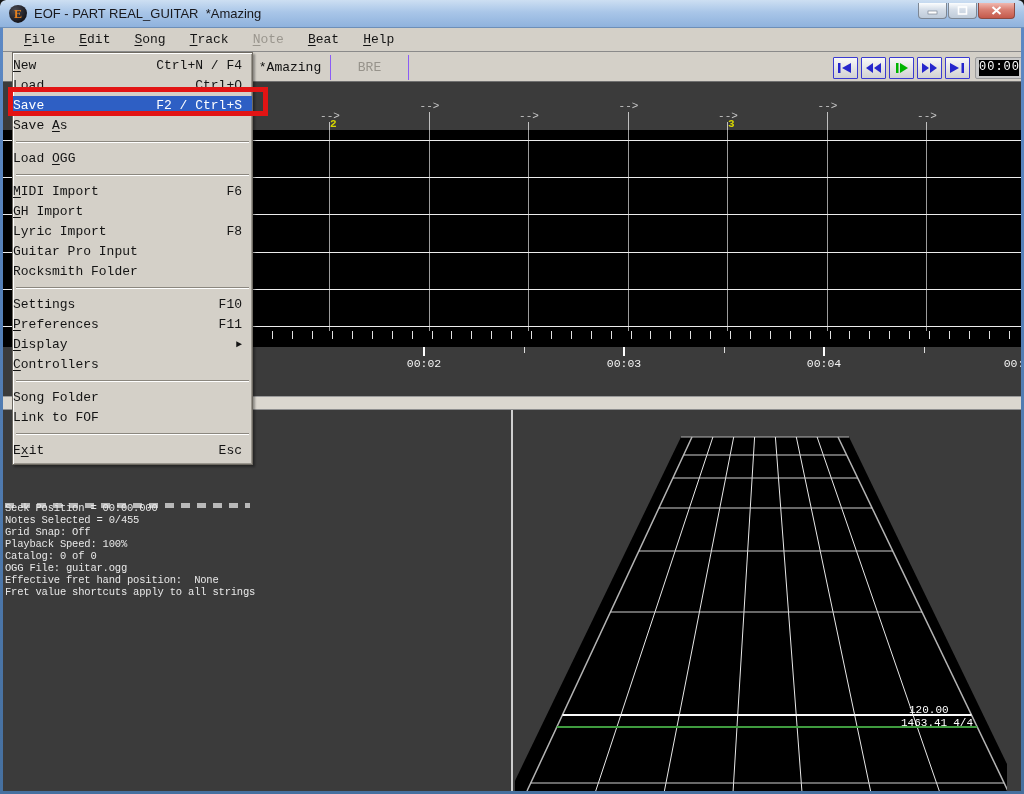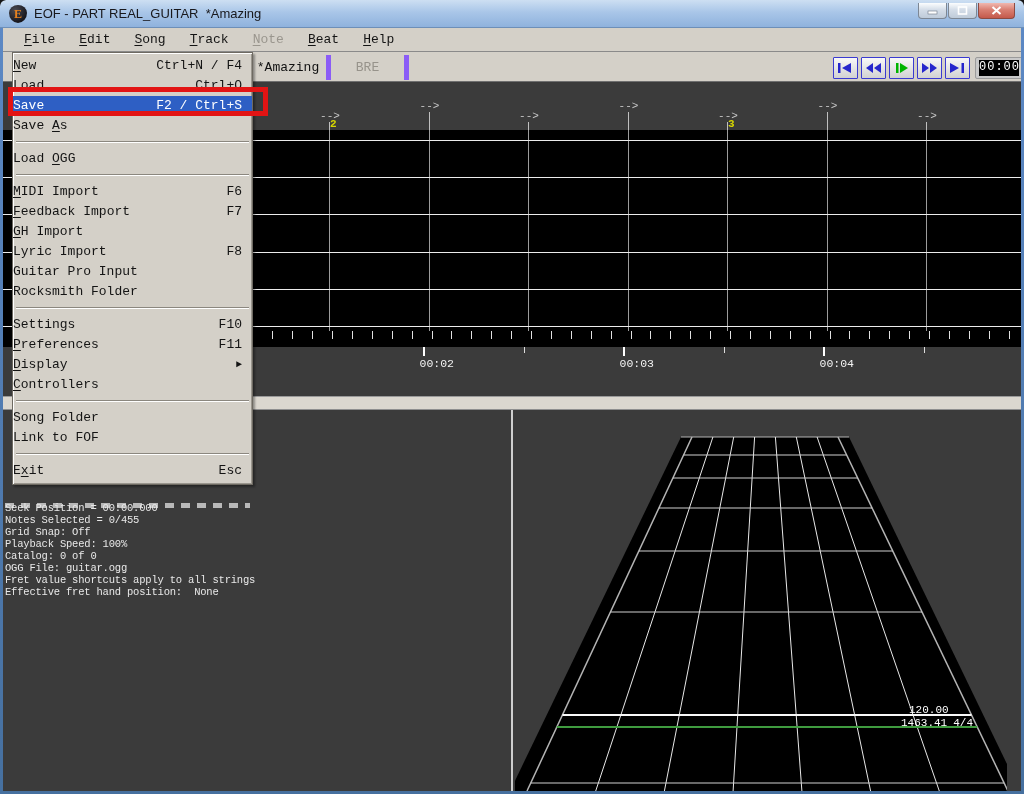--- a/index.html
+++ b/index.html
@@ -39,21 +39,21 @@
   }
   .mb-item{padding:2px 9px;white-space:pre;}
   .mb-item.disabled{color:#9a968e;}
   u{text-underline-offset:2px;}
   
   #tabbar{
     position:absolute;left:3px;top:52px;width:1018px;height:30px;
     background:#d4d0c8;border-bottom:1px solid #6f6f6f;
   }
   .tab{position:absolute;top:3px;height:25px;line-height:25px;text-align:center;
-    font-size:13px;border-right:5px solid #8b5cf6;}
+    font-size:13px;border-right:1px solid #8b5cf6;}
   .tab.active{color:#111;}
   .tab.inactive{color:#97938b;}
   
   .tbtn{position:absolute;top:5px;width:25px;height:22px;border:1px solid #3a3ad0;border-radius:1px;
     background:linear-gradient(#f8f8f8,#d2d2d2);}
   .tbtn svg{display:block;margin:4px auto 0;}
   #time-display{position:absolute;left:972px;top:5px;width:48px;height:22px;background:#c9c9c9;
     border:1px solid #9b9b9b;border-radius:2px;padding:2px 3px;}
   #time-inner{width:100%;height:100%;background:#000;color:#fff;font-size:12px;line-height:14px;
     text-align:center;letter-spacing:1px;}
@@ -63,21 +63,21 @@
   #pr-black{position:absolute;left:0;top:48px;width:1018px;height:217px;background:#000;}
   #pr-time{position:absolute;left:0;top:265px;width:1018px;height:49px;background:#3b3b3b;}
   .beat-arrow{position:absolute;width:30px;height:11px;line-height:11px;font-size:11px;color:#c8c8c8;text-align:center;}
   .beat-stem{position:absolute;width:1px;background:#c0c0c0;}
   .measure-num{position:absolute;font:bold 11px "Liberation Mono",monospace;height:12px;line-height:12px;}
   .beat-line{position:absolute;top:0;height:201px;width:1px;background:#9c9c9c;}
   .string-line{position:absolute;left:0;width:1018px;height:1px;background:#ececec;}
   .ruler-tick{position:absolute;top:201px;height:8px;width:1px;background:#e0e0e0;}
   .tl-tick-major{position:absolute;top:0;width:2px;height:9px;background:#ffffff;}
   .tl-tick-minor{position:absolute;top:0;width:1px;height:6px;background:#dddddd;}
-  .tl-label{position:absolute;top:10px;width:60px;text-align:right;color:#f2f2f2;font-size:11.5px;white-space:pre;}
+  .tl-label{position:absolute;top:10px;width:60px;text-align:center;color:#f2f2f2;font-size:11.5px;white-space:pre;}
   
   #lightstrip{position:absolute;left:3px;top:396px;width:1018px;height:14px;background:#dbd7cf;
     border-top:1px solid #9a9a9a;border-bottom:1px solid #8f8f8f;}
   
   #bottom{position:absolute;left:3px;top:410px;width:1004px;height:381px;background:#3b3b3b;overflow:hidden;}
   #info-panel{position:absolute;left:2px;top:92px;width:505px;}
   .info-line{height:12px;line-height:12px;font-size:10.5px;letter-spacing:-0.2px;color:#e8e8e8;white-space:pre;}
   #clipped-fragment{position:absolute;left:2px;top:93px;width:245px;height:5px;opacity:.85;
     background:repeating-linear-gradient(90deg,#cfcfcf 0 9px,transparent 9px 16px);}
   #panel-divider{position:absolute;left:508px;top:0;width:2px;height:381px;background:#cfcfcf;}
@@ -280,22 +280,22 @@
 
   <div id="bottom">
     <div id="clipped-fragment"></div>
     <div id="info-panel">
         <div class="info-line">Seek Position = 00:00.000</div>
         <div class="info-line">Notes Selected = 0/455</div>
         <div class="info-line">Grid Snap: Off</div>
         <div class="info-line">Playback Speed: 100%</div>
         <div class="info-line">Catalog: 0 of 0</div>
         <div class="info-line">OGG File: guitar.ogg</div>
+        <div class="info-line">Effective fret hand position:  None</div>
         <div class="info-line">Fret value shortcuts apply to all strings</div>
-        <div class="info-line">Effective fret hand position:  None</div>
       </div>
     <div id="panel-divider"></div>
     <div id="view3d">
       <svg width="506" height="381" viewBox="0 0 506 381">
         <rect x="0" y="0" width="506" height="381" fill="#3b3b3b"></rect>
         <polygon points="166,27 334,27 505,381 -5,381" fill="#000000"></polygon>
         <line x1="166" y1="27" x2="334" y2="27" stroke="#b4b4b4" stroke-width="1"></line>
         <line x1="177" y1="27" x2="12" y2="381" stroke="#b4b4b4" stroke-width="1.5"></line>
         <line x1="323" y1="27" x2="493" y2="381" stroke="#b4b4b4" stroke-width="1.5"></line>
         <g stroke="#e8e8e8" stroke-width="1">
@@ -328,21 +328,20 @@
 
   <div id="filemenu">
       <div class="fm-item"><span><u>N</u>ew</span><span class="fm-short">Ctrl+N / F4</span></div>
       <div class="fm-item"><span>Load</span><span class="fm-short">Ctrl+O</span></div>
       <div class="fm-item hl" style="background: rgb(46, 95, 196);"><span><u>S</u>ave</span><span class="fm-short">F2 / Ctrl+S</span></div>
       <div class="fm-item"><span>Save <u>A</u>s</span></div>
       <div class="fm-sep"></div>
       <div class="fm-item"><span>Load <u>O</u>GG</span></div>
       <div class="fm-sep"></div>
       <div class="fm-item"><span><u>M</u>IDI Import</span><span class="fm-short">F6</span></div>
-      <div class="fm-item"><span><u>F</u>eedback Import</span><span class="fm-short">F7</span></div>
       <div class="fm-item"><span><u>G</u>H Import</span></div>
       <div class="fm-item"><span>Lyric Import</span><span class="fm-short">F8</span></div>
       <div class="fm-item"><span>Guitar Pro Input</span></div>
       <div class="fm-item"><span>Rocksmith Folder</span></div>
       <div class="fm-sep"></div>
       <div class="fm-item"><span>Settings</span><span class="fm-short">F10</span></div>
       <div class="fm-item"><span><u>P</u>references</span><span class="fm-short">F11</span></div>
       <div class="fm-item"><span><u>D</u>isplay</span><span class="fm-sub-arrow">►</span></div>
       <div class="fm-item"><span><u>C</u>ontrollers</span></div>
       <div class="fm-sep"></div>

